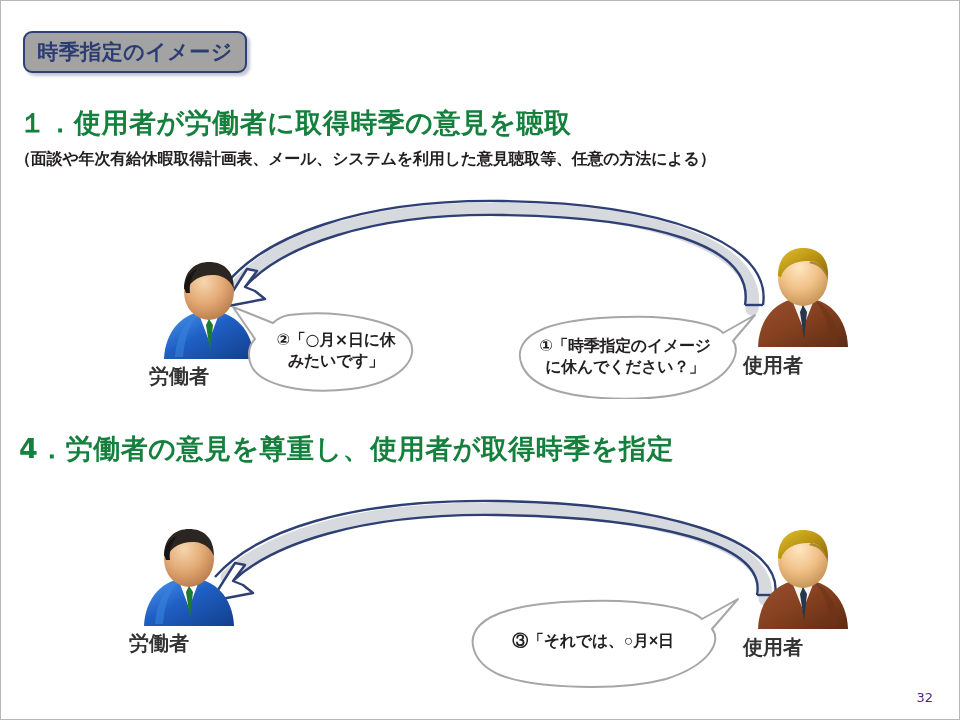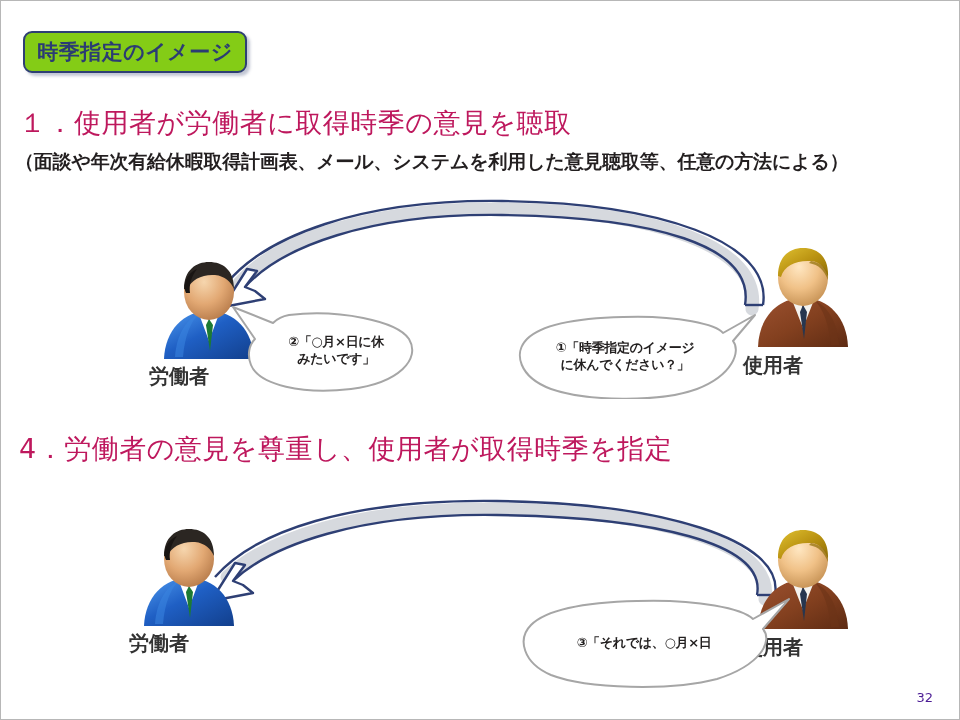--- a/index.html
+++ b/index.html
@@ -28,52 +28,52 @@
   
   .title-badge {
     position: absolute;
     left: 22px;
     top: 30px;
     width: 224px;
     height: 42px;
     box-sizing: border-box;
     border: 2px solid #2e3f74;
     border-radius: 9px;
-    background: #84cc16;
+    background: #a3a3a3;
     box-shadow: 3px 3px 3px rgba(120,130,160,0.45);
     display: flex;
     align-items: center;
     justify-content: center;
   }
   .title-badge-text {
     font-size: 21px;
     font-weight: bold;
     color: #2b3c73;
     letter-spacing: 0.5px;
     white-space: nowrap;
   }
 
   
   .heading {
     position: absolute;
-    font-weight: normal;
-    color: #be185d;
+    font-weight: bold;
+    color: #15803d;
     white-space: nowrap;
   }
   .heading-1 {
     left: 18px;
     top: 104px;
     font-size: 27px;
     letter-spacing: 0.5px;
   }
   .heading-sub {
     position: absolute;
     left: 14px;
     top: 148px;
-    font-size: 19px;
+    font-size: 16px;
     font-weight: bold;
     color: #231f20;
     white-space: nowrap;
     letter-spacing: -0.2px;
   }
   .heading-2 {
     left: 18px;
     top: 430px;
     font-size: 27px;
     letter-spacing: 0.5px;
@@ -113,32 +113,32 @@
   .bubble-text {
     position: absolute;
     left: 0;
     top: 0;
     width: 100%;
     height: 100%;
     display: flex;
     flex-direction: column;
     align-items: center;
     justify-content: center;
-    font-size: 13px;
+    font-size: 16px;
     font-weight: bold;
     color: #221f1f;
     line-height: 1.32;
     text-align: center;
     letter-spacing: -0.3px;
   }
   .bubble-1 { left: 510px; top: 312px; width: 248px; height: 86px; }
   .bubble-1 .bubble-text { padding-right: 20px; box-sizing: border-box; }
   .bubble-2 { left: 228px; top: 304px; width: 192px; height: 90px; }
   .bubble-2 .bubble-text { padding-left: 22px; box-sizing: border-box; }
-  .bubble-3 { left: 516px; top: 596px; width: 276px; height: 92px; }
+  .bubble-3 { left: 465px; top: 596px; width: 276px; height: 92px; font-family: Liberation Mono, monospace; }
   .bubble-3 .bubble-text { padding-right: 22px; box-sizing: border-box; }
 
   
   .page-number {
     position: absolute;
     right: 26px;
     bottom: 14px;
     font-size: 13px;
     color: #4c1d95;
   }

